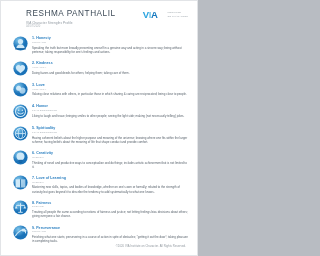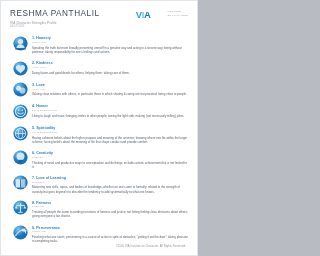--- a/index.html
+++ b/index.html
@@ -21,20 +21,21 @@
     box-sizing: border-box;
     border: 1px solid #e2e4e7;
     padding: 7px 9px 0 9px;
   }
 
   
   .header {
     display: flex;
     align-items: flex-start;
     justify-content: space-between;
+    margin-left: 16px;
   }
   .header-left { padding-top: 1px; }
   .person-name {
     font-size: 8.2px;
     letter-spacing: 0.55px;
     color: #3d4a57;
     font-weight: normal;
     line-height: 10px;
     white-space: nowrap;
   }
@@ -49,21 +50,22 @@
   .doc-date {
     font-size: 2.7px;
     color: #a9b0b6;
     letter-spacing: 0.1px;
     line-height: 4px;
     white-space: nowrap;
   }
 
   .logo {
     display: flex;
-    gap: 17px;
+    align-items: center;
+    gap: 10px;
     padding-top: 2px;
   }
   .logo-mark {
     font-size: 9.5px;
     font-weight: bold;
     color: #1f8fd6;
     letter-spacing: -0.4px;
     line-height: 10px;
   }
   .logo-mark .v { color: #2aa4e0; }

